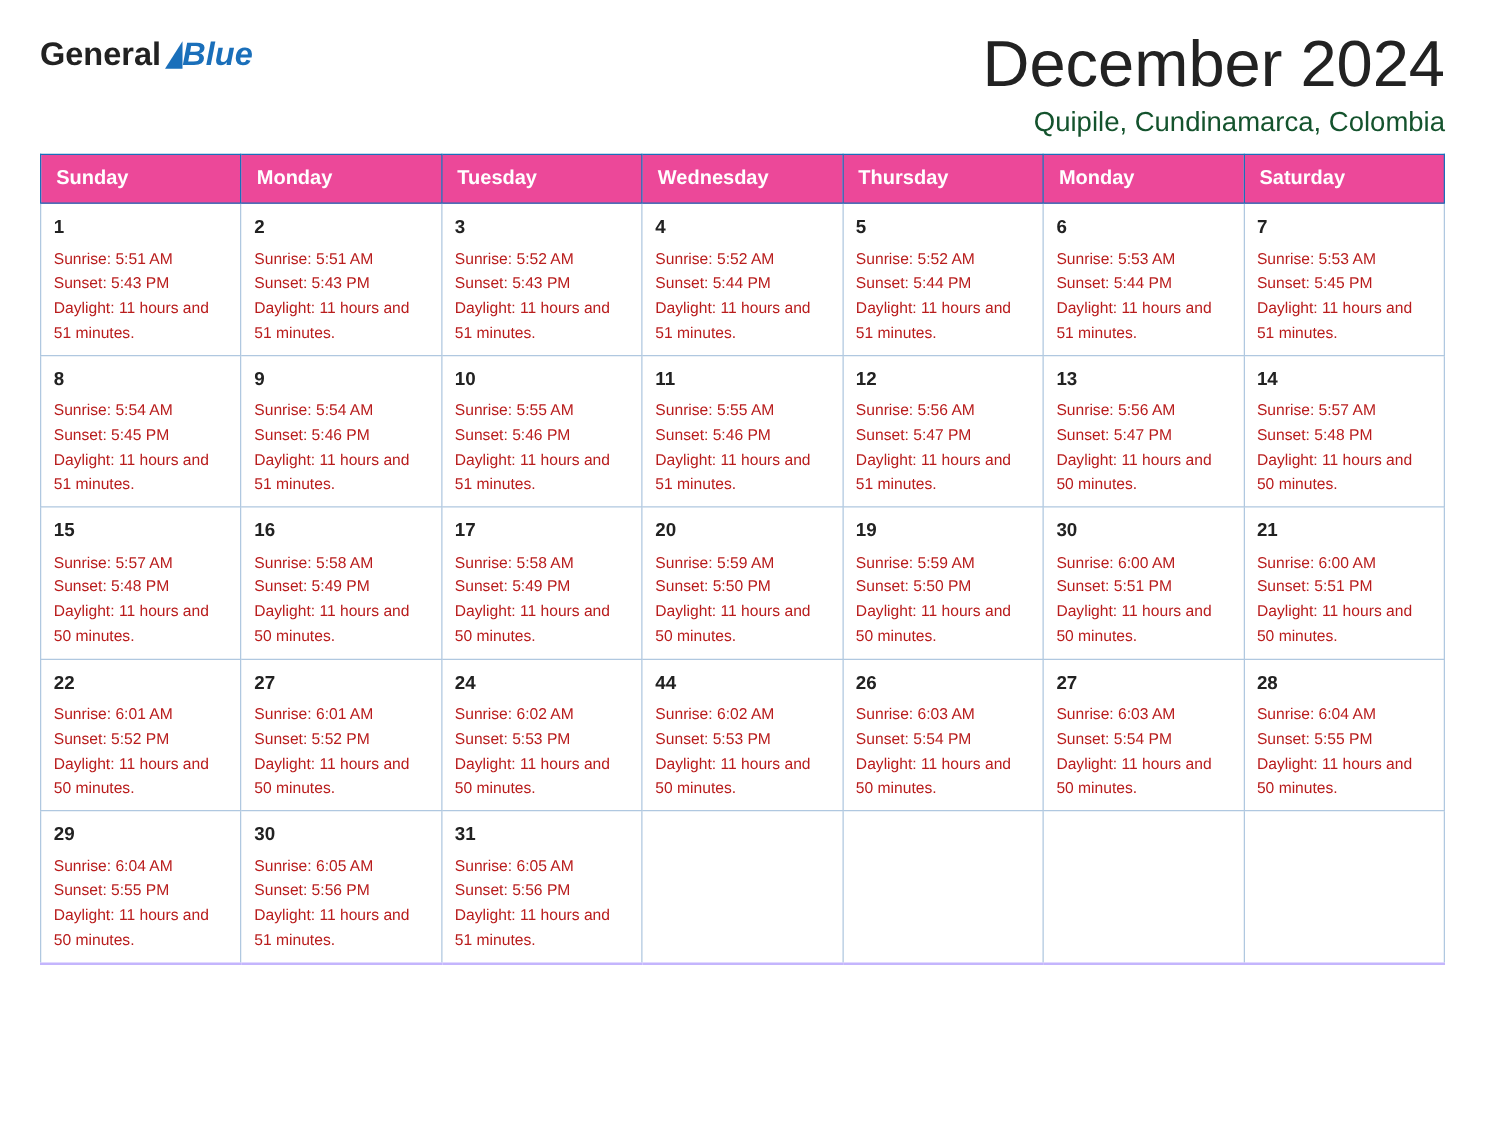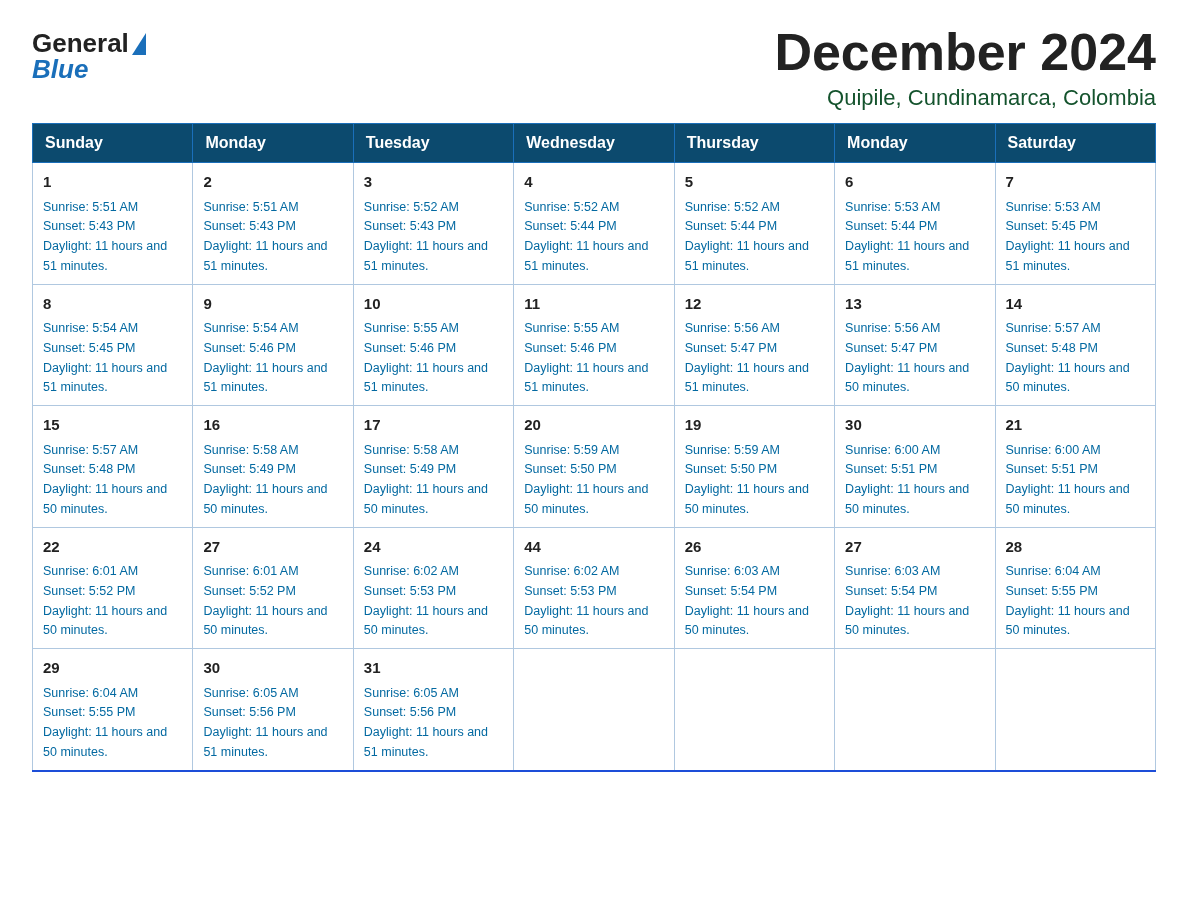--- a/index.html
+++ b/index.html
@@ -11,21 +11,21 @@
       min-height: 918px;
     }
     .header {
       display: flex;
       align-items: flex-start;
       justify-content: space-between;
       margin-bottom: 12px;
     }
     .logo {
       display: flex;
-      flex-direction: column;
+      flex-direction: row;
       align-items: flex-start;
       margin-top: 6px;
     }
     .logo-general {
       font-size: 26px;
       font-weight: bold;
       color: #222;
       line-height: 1;
       display: flex;
       align-items: center;
@@ -43,36 +43,36 @@
       font-weight: bold;
       color: #1a6fba;
       line-height: 1;
       font-style: italic;
     }
     .title-block {
       text-align: right;
     }
     .month-title {
       font-size: 52px;
-      font-weight: bold;
+      font-weight: normal;
       color: #222;
       line-height: 1.1;
     }
     .location {
       font-size: 22px;
       color: #14532d;
       margin-top: 4px;
     }
     table {
       width: 100%;
       border-collapse: collapse;
       margin-top: 8px;
     }
     thead tr th {
-      background-color: #0c4a6e;
+      background-color: #ec4899;
       color: #fff;
       font-size: 16px;
       font-weight: bold;
       padding: 10px 12px;
       text-align: left;
       border: 1px solid #1a6fba;
     }
     tbody tr td {
       border: 1px solid #b0c8e0;
       vertical-align: top;
@@ -84,25 +84,25 @@
       line-height: 1.5;
     }
     .day-num {
       font-size: 15px;
       font-weight: bold;
       margin-bottom: 3px;
       display: block;
     }
     .day-info {
       font-size: 12.5px;
-      color: #0369a1;
+      color: #b91c1c;
       line-height: 1.5;
     }
     tbody tr:last-child td {
-      border-bottom: 2px solid #1d4ed8;
+      border-bottom: 2px solid #c4b5fd;
     }
     thead tr th:first-child {
       border-left: 1px solid #1a6fba;
     }
     .empty { background: #fff; }
   </style>
 </head>
 <body>
 
 <div class="header">

